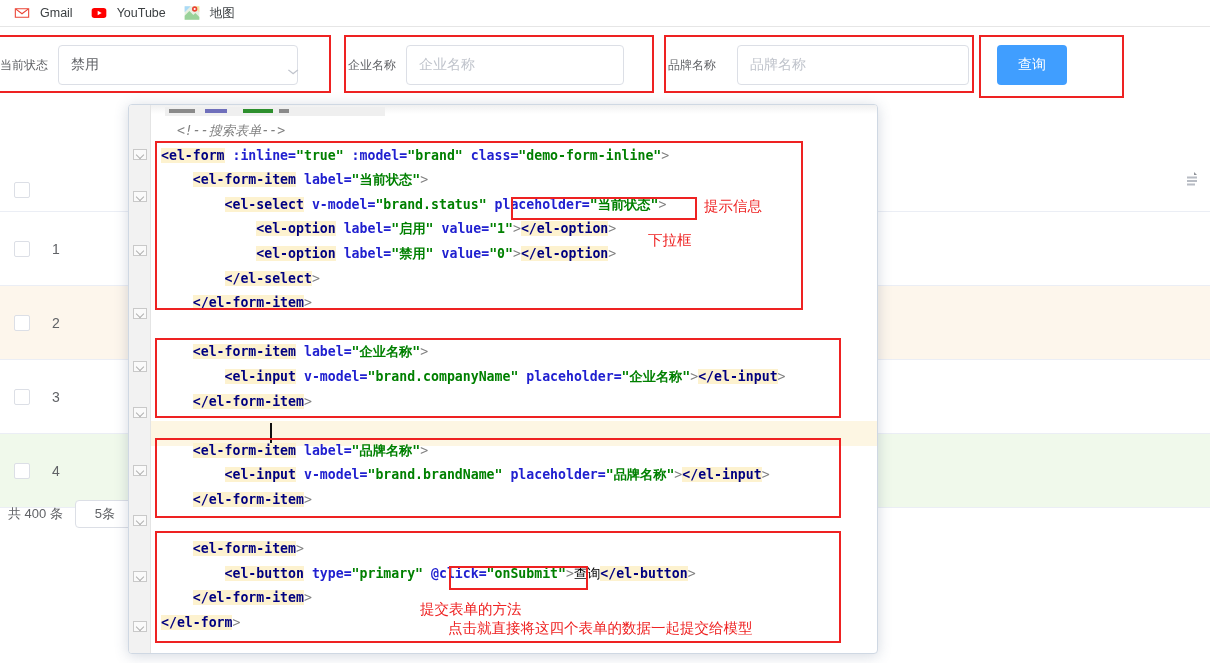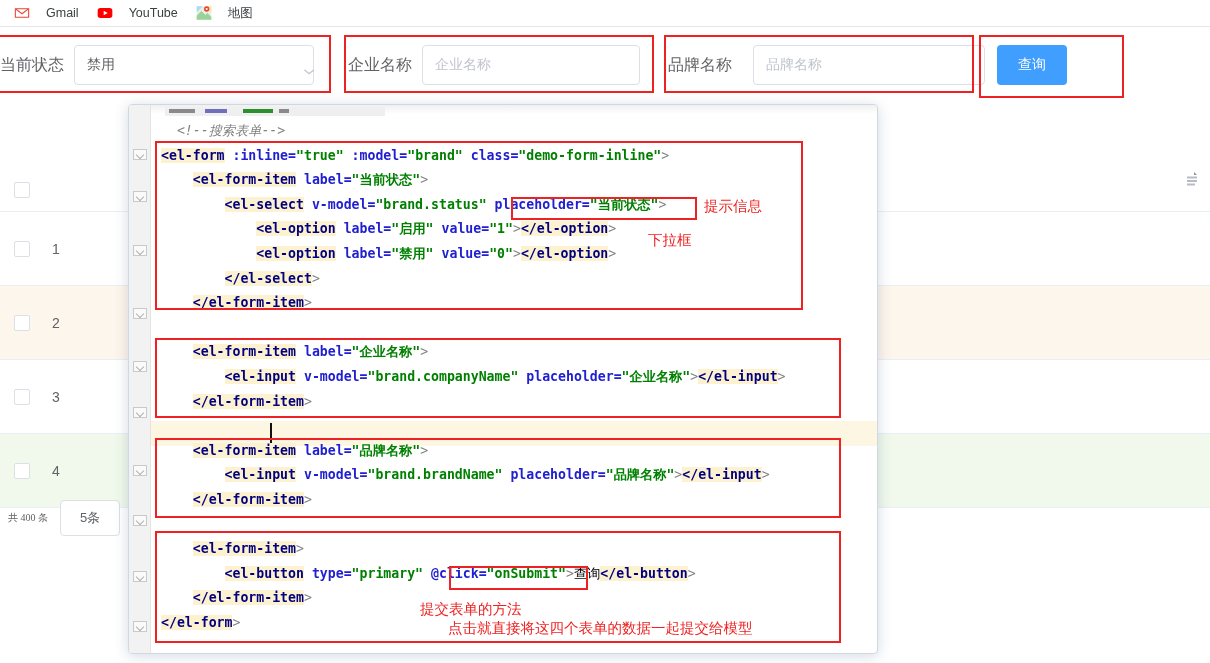--- a/index.html
+++ b/index.html
@@ -10,30 +10,30 @@
     overflow: hidden;
   }
   #root { position: relative; width: 1210px; height: 663px; }
 
   
   .bookmarks {
     position: absolute; left: 0; top: 0; width: 1210px; height: 27px;
     display: flex; align-items: center; gap: 6px; padding-left: 10px;
     background: #ffffff; border-bottom: 1px solid #e6e6e6;
   }
-  .bm { display: flex; align-items: center; gap: 16px; padding: 2px 8px 2px 4px; border-radius: 4px; }
+  .bm { display: flex; align-items: center; gap: 10px; padding: 2px 8px 2px 4px; border-radius: 4px; }
   .bm-label { font-size: 12.5px; color: #3c4043; white-space: nowrap; }
   .ico { width: 16px; height: 16px; display: block; }
 
   
   .form-strip {
     position: absolute; left: 0; top: 33px; width: 1210px; height: 63px;
   }
   .fgroup { position: absolute; display: flex; align-items: center; }
-  .flabel { font-size: 16px; color: #606266; white-space: nowrap; }
+  .flabel { font-size: 12px; color: #606266; white-space: nowrap; }
   .fctl {
     height: 40px; border: 1px solid #dcdfe6; border-radius: 4px; background: #fff;
     display: flex; align-items: center; padding: 0 12px; font-size: 14px;
   }
   .fctl .val { color: #606266; }
   .fctl .ph { color: #c0c4cc; }
   .caret-dn {
     margin-left: auto; width: 0; height: 0; color: #c0c4cc;
     font-size: 13px; line-height: 1; transform: scaleX(1.25);
   }
@@ -66,23 +66,23 @@
   .c-sort { width: 300px; padding-left: 30px; }
   .c-state { flex: 1; padding-left: 14px; }
   .chk {
     width: 16px; height: 16px; border: 1px solid #dcdfe6; border-radius: 2px; background: #fff;
   }
   .row-warn { background: #fdf6ec; }
   .row-succ { background: #f0f9eb; }
 
   
   .pager { position: absolute; left: 8px; top: 500px; display: flex; align-items: center; gap: 12px; }
-  .pager-total { font-size: 10px; color: #606266; font-family: Liberation Serif, serif; }
+  .pager-total { font-size: 13px; color: #606266; }
   .pager-size {
-    width: 60px; height: 36px; border: 1px solid #dcdfe6; border-radius: 4px;
+    width: 60px; height: 28px; border: 1px solid #dcdfe6; border-radius: 4px;
     background: #fff; font-size: 13px; color: #606266;
     display: flex; align-items: center; justify-content: center;
   }
 
   
   .code-win {
     position: absolute; left: 128px; top: 104px; width: 750px; height: 550px;
     background: #ffffff; border: 1px solid #cfd8e3; border-radius: 4px;
     box-shadow: 0 2px 14px rgba(60,80,120,.22);
     overflow: hidden;

